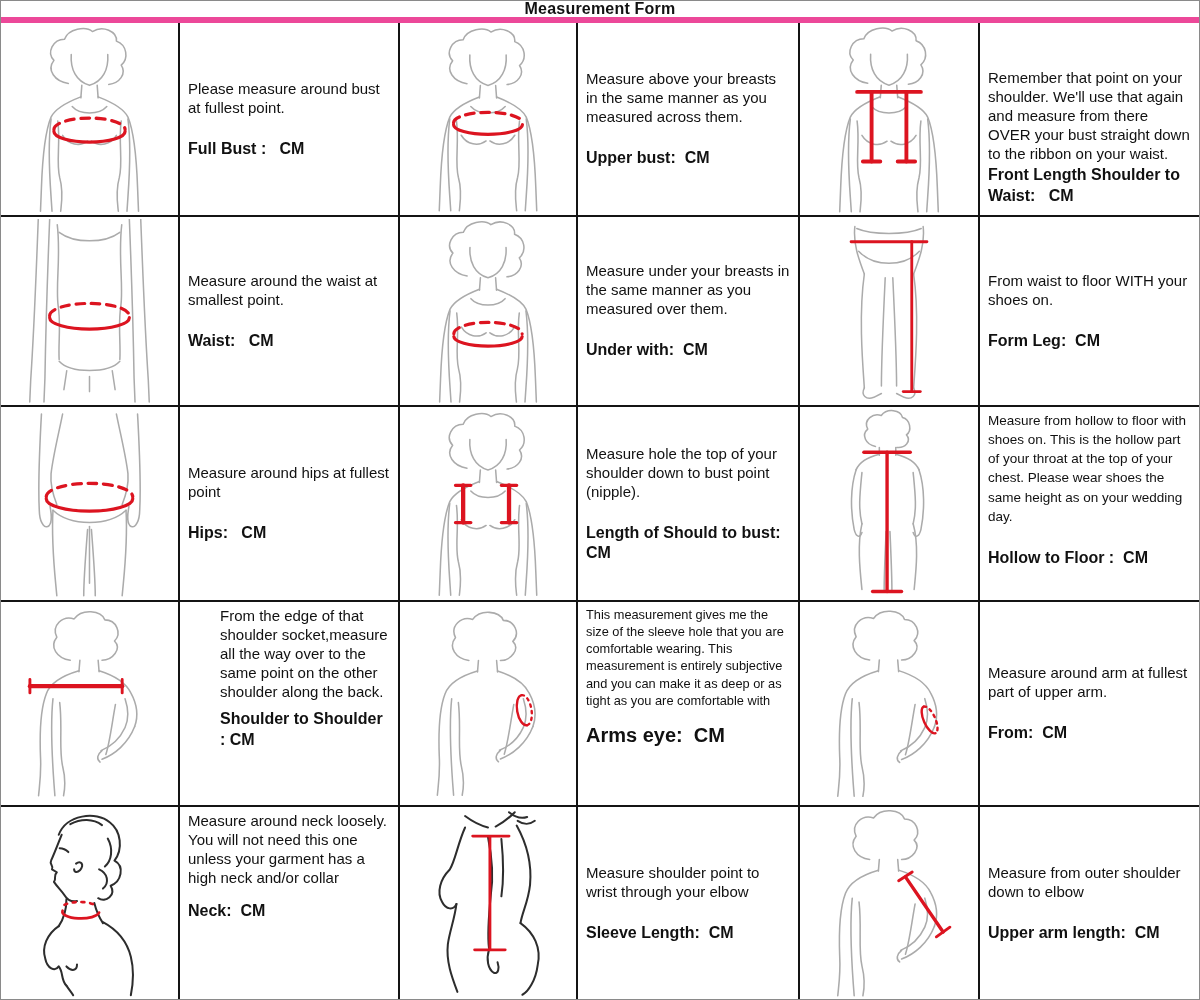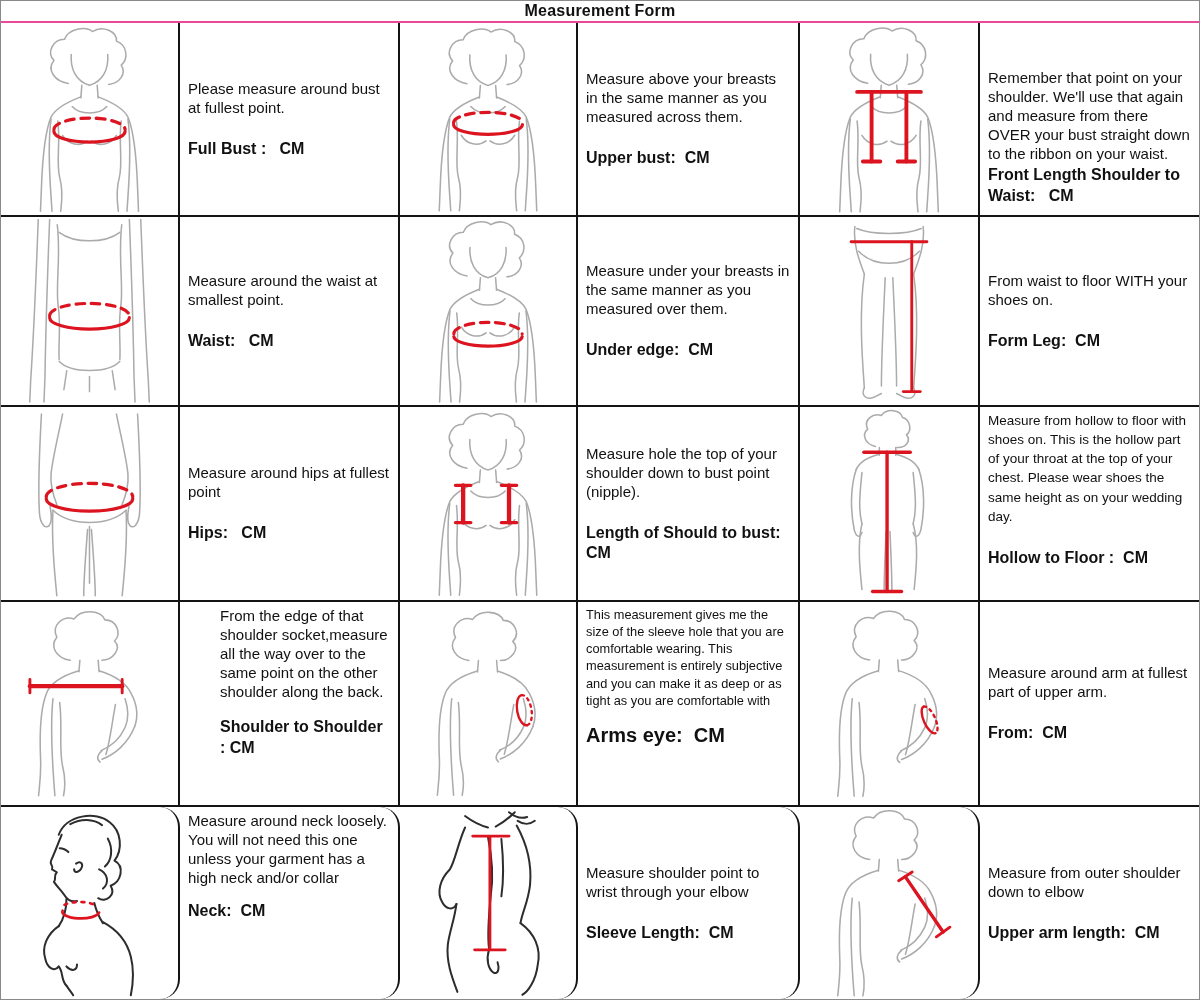--- a/index.html
+++ b/index.html
@@ -7,46 +7,46 @@
     width:1200px;height:1000px;box-sizing:border-box;
     border:1px solid #8a8a8a;
     display:grid;
     grid-template-columns:179px 220px 178px 222px 180px 1fr;
     grid-template-rows:22px 194px 190px 195px 205px 1fr;
     font-family:"Liberation Sans",sans-serif;
     color:#111;background:#fff;
   }
   .title{
     grid-column:1 / -1;
-    border-bottom:2px solid #ec4899;
+    border-bottom:6px solid #ec4899;
     display:flex;align-items:center;justify-content:center;
     font-weight:bold;font-size:16px;letter-spacing:.2px;
   }
   .cell{
     border-right:2px solid #141414;
     border-bottom:2px solid #141414;
     box-sizing:border-box;overflow:hidden;background:#fff;
   }
   .cell.noR{border-right:none;}
-  .cell.noB{border-bottom:none;border-radius:20px;}
+  .cell.noB{border-bottom:none;}
   .img{display:flex;align-items:center;justify-content:center;padding:2px;}
   .fig{width:100%;height:100%;color:#ababab;}
   .fig.dark{color:#2d2d2d;}
   .fig .body-line{stroke:currentColor;fill:none;stroke-width:1.6;stroke-linecap:round;stroke-linejoin:round;}
   .fig.dark .body-line{stroke-width:2.1;}
   .fig .red{stroke:#dc1420;fill:none;stroke-linecap:round;stroke-linejoin:round;}
   .txt{
     display:flex;flex-direction:column;justify-content:center;
     padding:4px 8px;gap:22px;font-size:15px;line-height:1.27;
   }
   .txt p{margin:0;white-space:pre-wrap;}
   .txt .label{font-weight:bold;font-size:16px;}
   .txt.top{justify-content:flex-start;padding-top:4px;}
   .txt.tight{gap:2px;margin-top:41px;}
-  .txt.gap16{gap:16px;padding-left:40px;}
+  .txt.gap16{gap:8px;padding-left:40px;}
   .txt.gap14{gap:14px;}
   .txt.small .body{font-size:13.5px;line-height:1.42;}
   .txt.smaller .body{font-size:12.8px;line-height:1.34;}
   .txt.smaller .label{font-size:20px;}
 </style>
 </head>
 <body>
 
 <svg width="0" height="0" style="position:absolute" aria-hidden="true">
   <defs>
@@ -158,21 +158,21 @@
           <use href="#front-body"></use>
         </g>
       <g class="red">
         <path d="M54,124 A36,10 0 0 0 126,124" stroke-width="3.4"></path>
         <path d="M54,121 A36,12 0 0 1 126,121" stroke-width="3.4" stroke-dasharray="9 7"></path>
       </g>
     </svg>
   </div>
   <div class="cell txt">
     <p class="body">Measure under your breasts in the same manner as you measured over them.</p>
-    <p class="label">Under edge:  CM</p>
+    <p class="label">Under with:  CM</p>
   </div>
   <div class="cell img">
     <svg class="fig" viewBox="0 0 180 194">
       <g class="body-line">
         <path d="M56,10 C72,17 108,17 124,10"></path>
         <path d="M54,8 C52,26 58,42 64,58"></path>
         <path d="M126,8 C128,26 122,42 116,58"></path>
         <path d="M58,34 C74,51 106,51 122,34"></path>
         <path d="M64,58 C58,100 62,150 64,178"></path>
         <path d="M86,62 C84,104 82,150 82,176"></path>

